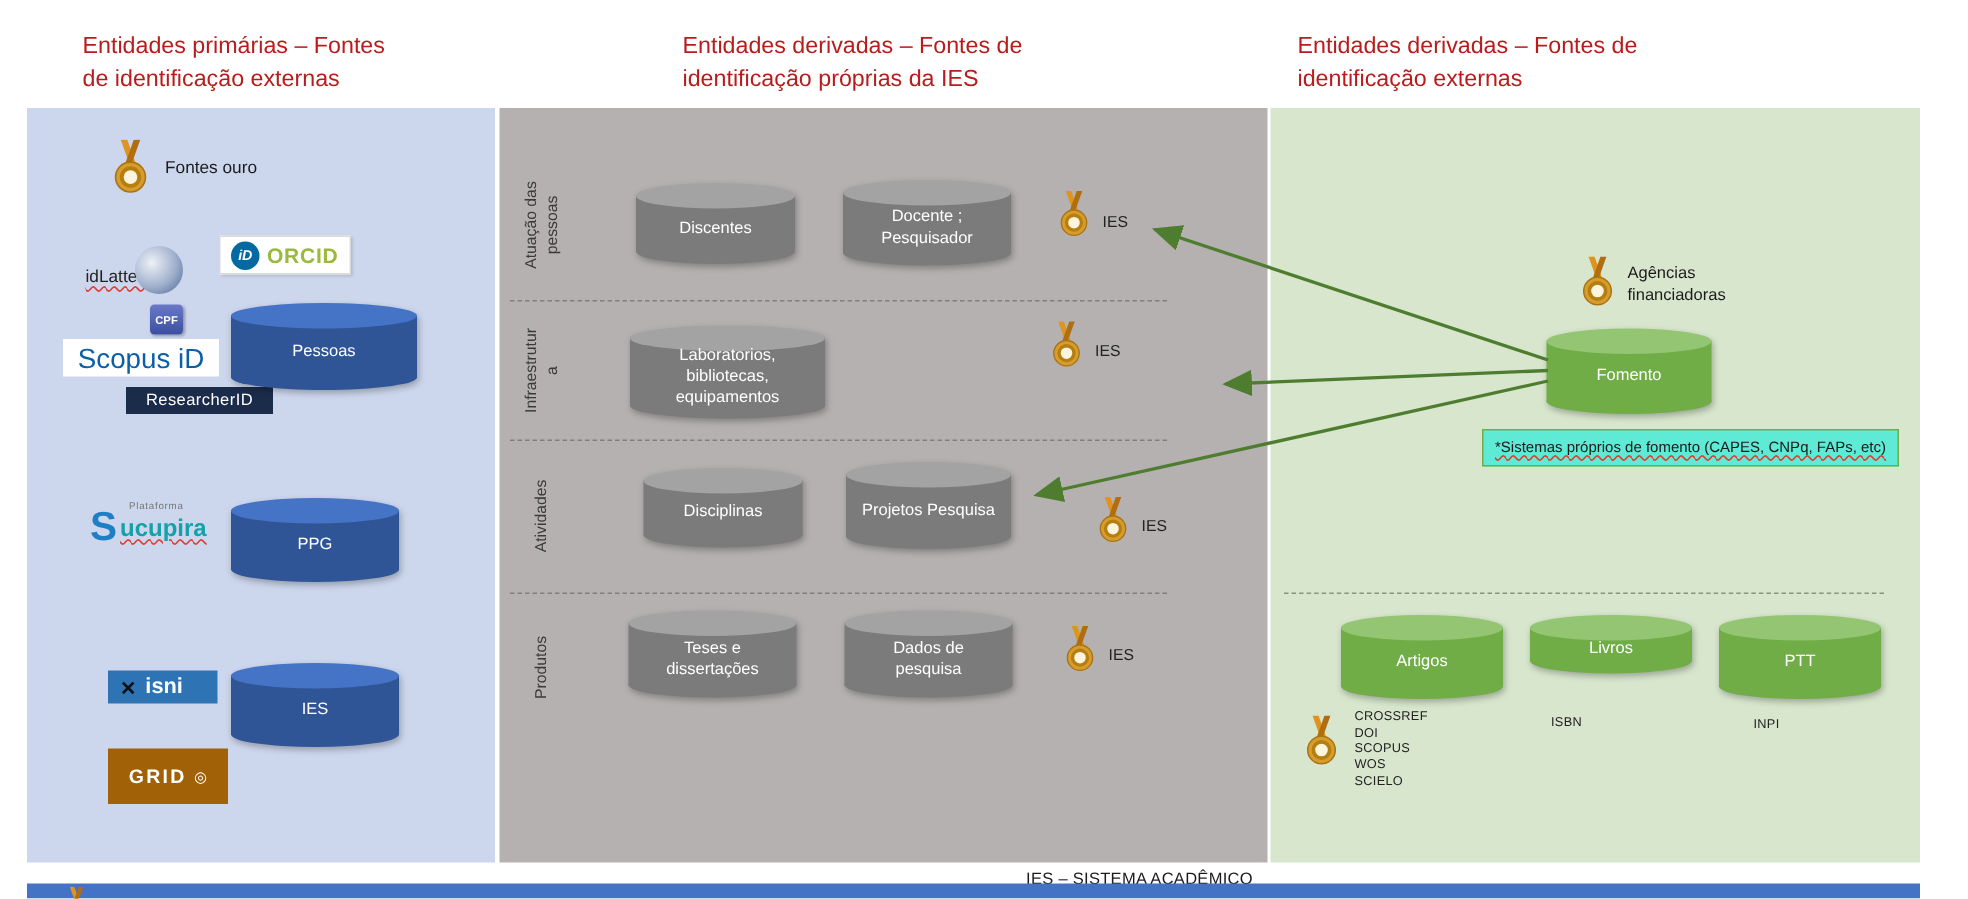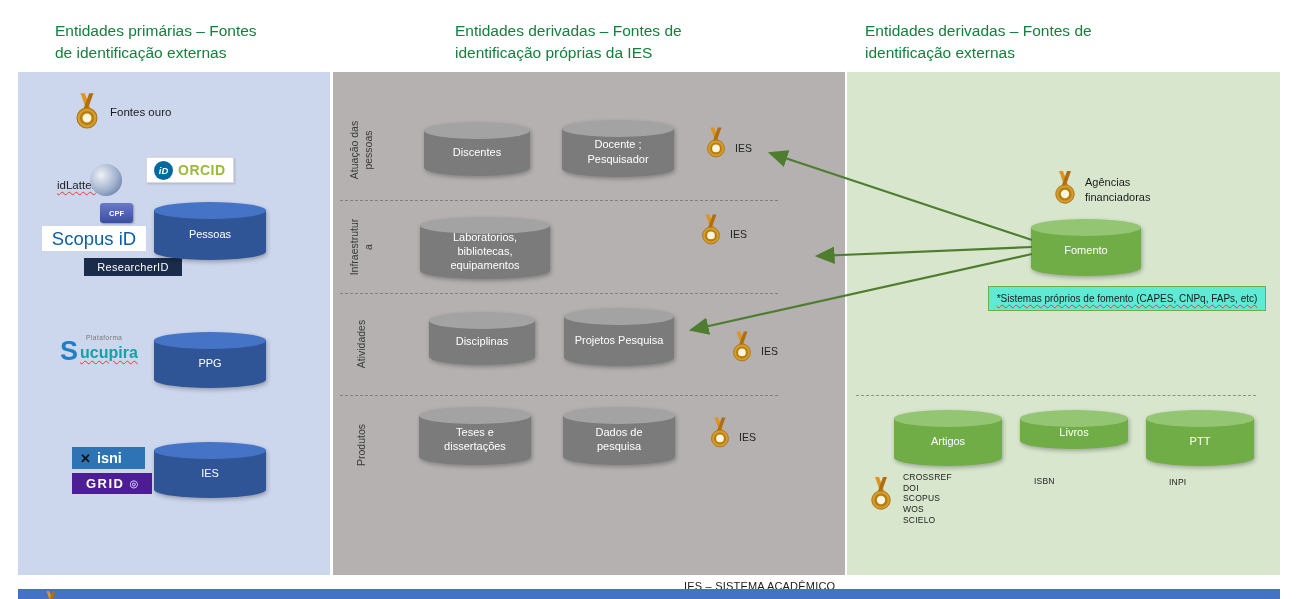--- a/index.html
+++ b/index.html
@@ -4,21 +4,21 @@
 <style>
   * { margin:0; padding:0; box-sizing:border-box; }
   html,body { width:1312px; height:599px; }
   body { position:relative; overflow:hidden; background:#ffffff; font-family:"Liberation Sans", sans-serif; color:#1b1b1b; }
 
   .panel { position:absolute; top:72px; height:503px; }
   .panel-left  { left:18px;  width:312px; background:#ccd6ec; }
   .panel-mid   { left:333px; width:512px; background:#b5b1b1; }
   .panel-right { left:847px; width:433px; background:#d7e6cd; }
 
-  .title { position:absolute; top:20px; font-size:15.5px; line-height:1.45; color:#15803d; }
+  .title { position:absolute; top:20px; font-size:15.5px; line-height:1.45; color:#b91c1c; }
 
   .cyl { position:absolute; filter:drop-shadow(1.5px 2px 2px rgba(0,0,0,0.28)); }
   .cyl .c-top { position:absolute; left:0; right:0; top:0; height:17px; border-radius:50%; background:var(--top); z-index:2; }
   .cyl .c-bot { position:absolute; left:0; right:0; bottom:0; height:17px; border-radius:50%; background:var(--main); }
   .cyl .c-mid { position:absolute; left:0; right:0; top:8px; bottom:8px; background:var(--main); }
   .cyl .c-label { position:absolute; inset:0; z-index:3; display:flex; align-items:center; justify-content:center; text-align:center; color:#ffffff; font-size:11px; line-height:1.3; padding:6px 10px 0; }
   .cyl-blue  { --main:#2f5597; --top:#4573c6; }
   .cyl-gray  { --main:#7b7b7b; --top:#a3a3a3; }
   .cyl-green { --main:#70ad47; --top:#93c572; }
 
@@ -32,37 +32,37 @@
 
   
   .idlattes { position:absolute; left:57px; top:179px; font-size:11.5px; color:#222; }
   .lattes-swirl { position:absolute; left:90px; top:164px; width:32px; height:32px; border-radius:50%;
                   background:radial-gradient(circle at 35% 35%, #eef1f7, #9fb0cc 55%, #5b74a0 90%); }
   .orcid-box { position:absolute; left:146px; top:157px; height:26px; background:#ffffff; border:1px solid #d9d9d9;
                display:flex; align-items:center; gap:5px; padding:0 7px; box-shadow:1px 1px 2px rgba(0,0,0,0.15); }
   .orcid-circle { width:19px; height:19px; border-radius:50%; background:#0369a1; color:#fff; font-size:9.5px; font-weight:bold;
                   display:flex; align-items:center; justify-content:center; font-style:italic; }
   .orcid-word { color:#9aba3b; font-weight:bold; font-size:14px; letter-spacing:0.5px; }
-  .cpf-badge { position:absolute; left:100px; top:203px; width:33px; height:20px; border-radius:3px;
+  .cpf-badge { position:absolute; left:100px; top:203px; width:22px; height:20px; border-radius:3px;
                background:linear-gradient(#6a79c8,#3b4fa0); color:#fff; font-size:7.5px; font-weight:bold;
                display:flex; align-items:center; justify-content:center; box-shadow:1px 1px 2px rgba(0,0,0,0.3); }
   .scopus-chip { position:absolute; left:42px; top:226px; width:104px; height:25px; background:#ffffff;
                  display:flex; align-items:center; justify-content:center; }
   .scopus-text { color:#0b5ea8; font-size:18.5px; font-weight:500; }
   .rid-badge { position:absolute; left:84px; top:258px; width:98px; height:18px; background:#1b2b4a; color:#ffffff;
                font-size:11px; display:flex; align-items:center; justify-content:center; letter-spacing:0.3px; }
   .sucupira { position:absolute; left:60px; top:334px; width:92px; height:40px; }
   .sucupira .plat { position:absolute; left:26px; top:0; font-size:6.5px; color:#777777; letter-spacing:0.5px; }
   .sucupira .s-big { position:absolute; left:0; top:2px; font-size:27px; font-weight:bold; color:#1f7fc4; }
   .sucupira .rest { position:absolute; left:20px; top:10px; font-size:16px; font-weight:bold; color:#16a0a8; }
   .isni-badge { position:absolute; left:72px; top:447px; width:73px; height:22px; background:#2e74b5;
                 display:flex; align-items:center; gap:6px; padding:0 8px; }
   .isni-badge .mark { color:#111111; font-weight:bold; font-size:13px; }
   .isni-badge .word { color:#ffffff; font-weight:bold; font-size:14.5px; }
-  .grid-badge { position:absolute; left:72px; top:473px; width:80px; height:21px; background:#4c1d95;
+  .grid-badge { position:absolute; left:72px; top:499px; width:80px; height:37px; background:#a16207;
                 display:flex; align-items:center; justify-content:center; gap:5px; }
   .grid-badge .word { color:#ffffff; font-weight:bold; font-size:13px; letter-spacing:1.5px; }
   .grid-badge .mark { color:#ffffff; font-size:10px; }
 
   .note-box { position:absolute; left:988px; top:286px; width:278px; height:25px; background:#5eead4;
               border:1.5px solid #70ad47; display:flex; align-items:center; justify-content:center;
               font-size:10px; color:#1a1a1a; }
 
   .footer-caption { position:absolute; left:684px; top:580px; font-size:11px; color:#1a1a1a; letter-spacing:0.2px; }
   .footer-bar { position:absolute; left:18px; top:589px; width:1262px; height:10px; background:#4472c4; }
@@ -106,21 +106,21 @@
 </div>
 
 <div class="cpf-badge">CPF</div>
 
 <div class="scopus-chip">
   <span class="scopus-text">Scopus iD</span>
 </div>
 
 <div class="rid-badge">ResearcherID</div>
 
-<div class="cyl cyl-blue" style="left:154px; top:202px; width:112px; height:58px;">
+<div class="cyl cyl-blue" style="left:154px; top:202px; width:124px; height:58px;">
   <div class="c-bot"></div>
     <div class="c-mid"></div>
     <div class="c-top"></div>
   <div class="c-label">Pessoas</div>
 </div>
 
 <div class="sucupira">
   <span class="plat">Plataforma</span>
   <span class="s-big">S</span>
   <span class="rest misspell">ucupira</span>

